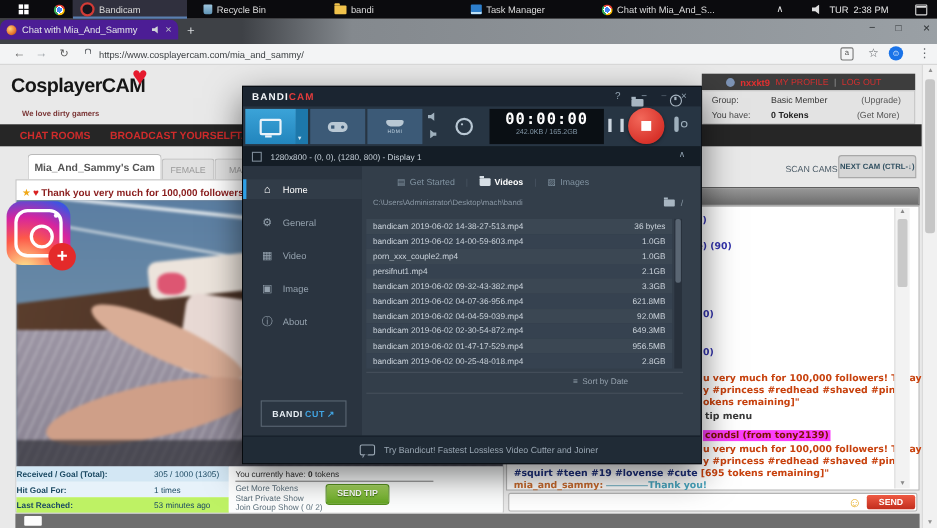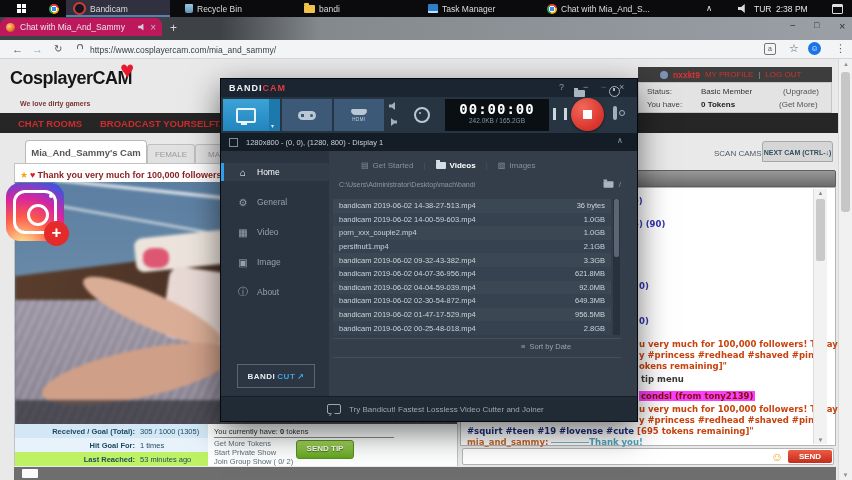--- a/index.html
+++ b/index.html
@@ -25,21 +25,21 @@
   .folder-y::before{content:"";position:absolute;top:-2px;left:0;width:5px;height:2px;background:#f0c24b;border-radius:1px 1px 0 0}
   .tm-ico{width:10px;height:9px;background:#2d7ecb;border-radius:1px;box-shadow:inset 0 -2px 0 #bfe0f5}
   .tray{color:#e6e6e6;font-size:8.5px}
   .spk{display:inline-block;width:9px;height:9px;background:#dcdcdc;
        clip-path:polygon(0 32%,35% 32%,75% 0,75% 100%,35% 68%,0 68%)}
   .notif-ico{width:9px;height:8px;border:1px solid #dcdcdc;border-radius:1px;box-shadow:inset 0 2px 0 #dcdcdc}
 
   
   #tabrow{left:0;top:17px;width:852px;height:23px;z-index:39;
     background:linear-gradient(90deg,#3e4146 0 220px,#84898e 320px,#9aa0a5 100%)}
-  #tab{left:0;top:18px;width:162px;height:18px;background:#be185d;border-radius:7px 7px 0 0;z-index:39}
+  #tab{left:0;top:18px;width:162px;height:18px;background:#4c1d95;border-radius:7px 7px 0 0;z-index:39}
   .fav{width:9px;height:9px;border-radius:50%;background:radial-gradient(circle at 35% 35%,#ffd27a,#e8742c 60%,#7a3c12)}
   .spk-s{width:7px;height:7px;background:#cfd3d7;clip-path:polygon(0 32%,35% 32%,75% 0,75% 100%,35% 68%,0 68%)}
   #addrrow{left:0;top:40px;width:852px;height:18px;background:#f3f4f5;border-bottom:1px solid #d4d4d4;z-index:39}
   .lock{width:7px;height:5px;background:#5f6368;border-radius:1px;position:relative}
   .lock::before{content:"";position:absolute;top:-4px;left:1px;width:4px;height:4px;border:1px solid #5f6368;border-bottom:none;border-radius:3px 3px 0 0}
   .avatar{width:13px;height:13px;border-radius:50%;background:#1a73e8;color:#fff;font-size:8px;line-height:13px;text-align:center}
   .trans-ico{width:10px;height:10px;border:1px solid #777;border-radius:2px;color:#555;font-size:7px;line-height:10px;text-align:center}
 
   
   .logo-txt{font-size:18px;font-weight:bold;color:#161616;letter-spacing:-.5px}
@@ -57,21 +57,21 @@
   #videobox{left:15px;top:182px;width:442px;height:242px;background:#6b7f93;overflow:hidden;z-index:2}
   .scene{position:absolute;inset:0;filter:blur(1.5px)}
   #insta{left:6px;top:183px;width:58px;height:58px;border-radius:14px;z-index:6;
     background:radial-gradient(circle at 28% 110%,#fdf497 0%,#fd5949 40%,#d6249f 65%,#285AEB 95%)}
   #insta .frame{position:absolute;inset:7px;border:3px solid #fff;border-radius:12px}
   #insta .lens{position:absolute;left:21px;top:21px;width:16px;height:16px;border:3px solid #fff;border-radius:50%}
   #insta .dot{position:absolute;right:11px;top:11px;width:4px;height:4px;background:#fff;border-radius:50%}
   #insta-badge{left:44px;top:221px;width:25px;height:25px;border-radius:50%;background:#e42a2a;color:#fff;
     font-size:17px;font-weight:bold;line-height:24px;text-align:center;z-index:7}
   .stat-row{display:flex;height:14px;align-items:center;font-size:7.5px;color:#1c4a63}
-  .stat-lab{width:120px;text-align:right;font-weight:bold;padding-right:5px}
+  .stat-lab{width:120px;text-align:left;font-weight:bold;padding-right:5px}
   .tok-link{font-size:7.5px;color:#5a6e7a}
   #sendtip{background:linear-gradient(#a6d55e,#63a421);border:1px solid #55901c;border-radius:3px;
     color:#fff;font-weight:bold;font-size:8px;text-align:center;line-height:16px;text-shadow:0 1px 1px #3c6c10}
 
   
   #chat-head{left:460px;top:170px;width:376px;height:17px;border:1px solid #5f5f5f;box-sizing:border-box;
     background:linear-gradient(#989898,#6d6d6d);border-radius:2px 2px 0 0;z-index:2}
   #chat-body{left:460px;top:187px;width:376px;height:259px;background:#fff;border:1px solid #b5b5b5;box-sizing:border-box;z-index:2}
   .frag{position:absolute;font-family:"DejaVu Sans",sans-serif;font-size:8.5px;font-weight:bold;white-space:nowrap}
   .c-blue{color:#3434ad}.c-or{color:#c8420e}.c-dk{color:#3a3a3a}
@@ -227,21 +227,21 @@
   <div class="abs" style="left:20px;top:100px;font-size:7px;font-weight:bold;color:#7a3535">We love dirty gamers</div>
 
   <div class="abs row" style="left:638px;top:67px;width:194px;height:15px;background:#3d3d3d;gap:5px;padding-left:22px;box-sizing:border-box;z-index:1">
     <span style="width:8px;height:8px;border-radius:50%;background:#7c93b5"></span>
     <span style="color:#e03030;font-weight:bold;font-size:8.5px">nxxkt9</span>
     <span style="color:#d03030;font-size:8px">MY PROFILE</span>
     <span style="color:#999;font-size:8px">|</span>
     <span style="color:#d03030;font-size:8px">LOG OUT</span>
   </div>
   <div class="abs" style="left:638px;top:82px;width:194px;height:31px;background:#e3e3e3;border:1px solid #c6c6c6;box-sizing:border-box;z-index:1">
-    <span class="abs" style="left:8px;top:4px;font-size:8px;color:#444">Status:</span>
+    <span class="abs" style="left:8px;top:4px;font-size:8px;color:#444">Group:</span>
     <span class="abs" style="left:62px;top:4px;font-size:8px;color:#333">Basic Member</span>
     <span class="abs" style="left:144px;top:4px;font-size:8px;color:#555">(Upgrade)</span>
     <span class="abs" style="left:8px;top:17px;font-size:8px;color:#444">You have:</span>
     <span class="abs" style="left:62px;top:17px;font-size:8px;font-weight:bold;color:#222">0 Tokens</span>
     <span class="abs" style="left:140px;top:17px;font-size:8px;color:#555">(Get More)</span>
   </div>
 
   <div id="navbar" class="abs">
     <span class="abs nav-link" style="left:18px;top:5px">CHAT ROOMS</span>
     <span class="abs nav-link" style="left:100px;top:5px">BROADCAST YOURSELF</span>

